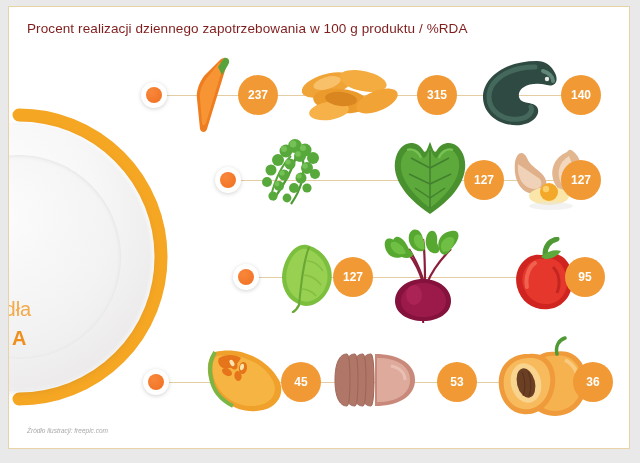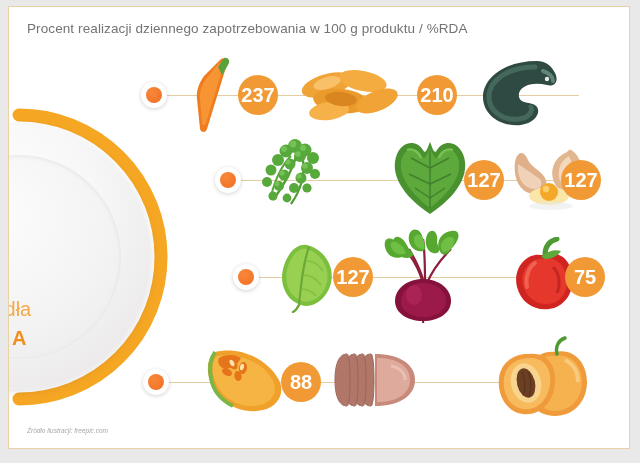--- a/index.html
+++ b/index.html
@@ -24,21 +24,21 @@
     border: 1.5px solid #e8d3a6;
     box-sizing: border-box;
     overflow: hidden;
   }
 
   .chart-title {
     position: absolute;
     left: 18px;
     top: 14px;
     font-size: 13.5px;
-    color: #737373;
+    color: #7f1d1d;
     letter-spacing: 0.1px;
     white-space: nowrap;
   }
 
   
   .hub {
     position: absolute;
     left: -140px;
     top: 100px;
     width: 300px;
@@ -124,21 +124,21 @@
     background: radial-gradient(circle at 35% 30%, #f8873a 0%, #f06f22 100%);
   }
 
   .badge {
     position: absolute;
     width: 40px;
     height: 40px;
     border-radius: 50%;
     background: #f19a35;
     color: #ffffff;
-    font-size: 20px;
+    font-size: 12px;
     font-weight: bold;
     display: flex;
     align-items: center;
     justify-content: center;
     box-sizing: border-box;
     text-align: right;
   }
 
   .food {
     position: absolute;
@@ -191,30 +191,31 @@
       <svg width="110" height="72" viewBox="0 0 110 72">
         <ellipse cx="30" cy="26" rx="26" ry="11" fill="#f0a437" transform="rotate(-16 30 26)"></ellipse>
         <ellipse cx="66" cy="22" rx="24" ry="10" fill="#f4ab3f" transform="rotate(12 66 22)"></ellipse>
         <ellipse cx="44" cy="42" rx="28" ry="12" fill="#eb9a2c" transform="rotate(6 44 42)"></ellipse>
         <ellipse cx="80" cy="42" rx="22" ry="10" fill="#f2a336" transform="rotate(-22 80 42)"></ellipse>
         <ellipse cx="32" cy="52" rx="20" ry="9" fill="#f6b249" transform="rotate(-8 32 52)"></ellipse>
         <ellipse cx="44" cy="40" rx="16" ry="7" fill="#d98520" transform="rotate(6 44 40)"></ellipse>
         <ellipse cx="30" cy="24" rx="14" ry="6" fill="#f9c06a" transform="rotate(-16 30 24)"></ellipse>
       </svg>
     </div>
-    <div class="badge" style="left:408px; top:30px;">210</div>
+    <div class="badge" style="left:408px; top:30px;">315</div>
 
     <div class="food" style="left:466px; top:8px;">
       <svg width="88" height="80" viewBox="0 0 88 80">
         <path d="M62 8 C28 8 8 26 8 44 C8 62 26 74 46 72 C60 70 66 60 62 54 C58 48 46 52 44 44 C42 34 56 28 72 32 C80 34 84 28 80 20 C76 12 70 8 62 8 Z" fill="#2e4a42"></path>
         <path d="M60 14 C32 14 14 28 14 44 C14 58 28 68 44 66 C54 65 58 58 56 54" fill="none" stroke="#44695c" stroke-width="5" stroke-linecap="round"></path>
         <path d="M68 18 C74 20 78 24 78 28" fill="none" stroke="#5f8676" stroke-width="4" stroke-linecap="round"></path>
         <circle cx="72" cy="26" r="2.2" fill="#e8e8e8"></circle>
       </svg>
     </div>
+    <div class="badge" style="left:552px; top:30px;">140</div>
   </div>
 
   <div class="row" style="top:123px">
     <div class="connector-line" style="left:222px; top:50px; width:348px;"></div>
     <div class="node-dot" style="left:206px; top:37px;"></div>
 
     <div class="food" style="left:248px; top:4px;">
       <svg width="78" height="82" viewBox="0 0 78 82">
         <path d="M40 20 C36 34 28 50 16 66" stroke="#4f9a34" stroke-width="2.4" fill="none"></path>
         <path d="M46 26 C48 42 44 56 34 70" stroke="#4f9a34" stroke-width="2.2" fill="none"></path>
@@ -334,21 +335,21 @@
     <div class="food" style="left:496px; top:10px;">
       <svg width="76" height="78" viewBox="0 0 76 78">
         <path d="M42 18 C52 14 62 20 66 32 C72 50 62 70 44 72 C30 74 16 66 12 50 C8 34 18 20 30 18 C34 17 38 19 42 18 Z" fill="#cf2420"></path>
         <path d="M40 22 C50 20 58 26 61 38 C65 52 57 66 43 67 C31 68 21 60 18 48 C15 35 24 23 34 22 C36 21 38 22 40 22 Z" fill="#e5372c"></path>
         <path d="M30 26 C24 30 20 40 22 50" stroke="#f36c5a" stroke-width="4" fill="none" stroke-linecap="round" opacity="0.8"></path>
         <path d="M48 30 C54 36 56 46 52 56" stroke="#a81a18" stroke-width="3" fill="none" opacity="0.55"></path>
         <path d="M40 18 C40 10 44 4 52 2" stroke="#4f9a34" stroke-width="5" fill="none" stroke-linecap="round"></path>
         <path d="M36 20 C42 14 50 12 56 14 C52 20 46 22 40 22 Z" fill="#5da93b"></path>
       </svg>
     </div>
-    <div class="badge" style="left:556px; top:30px;">75</div>
+    <div class="badge" style="left:556px; top:30px;">95</div>
   </div>
 
   <div class="row" style="top:325px">
     <div class="connector-line" style="left:158px; top:50px; width:412px;"></div>
     <div class="node-dot" style="left:134px; top:37px;"></div>
 
     <div class="food" style="left:196px; top:12px;">
       <svg width="84" height="72" viewBox="0 0 84 72">
         <path d="M10 8 C34 2 62 14 74 36 C80 48 74 62 58 66 C34 72 10 56 4 34 C1 22 4 12 10 8 Z" fill="#f0a12c"></path>
         <path d="M12 12 C34 8 58 18 68 37 C73 47 68 58 55 61 C34 66 14 52 9 34 C6 23 8 15 12 12 Z" fill="#f6b542"></path>
@@ -359,49 +360,51 @@
           <ellipse cx="38" cy="24" rx="4" ry="6" transform="rotate(10 38 24)"></ellipse>
           <ellipse cx="22" cy="28" rx="3.6" ry="5.4" transform="rotate(-60 22 28)"></ellipse>
           <ellipse cx="33" cy="32" rx="3.6" ry="5" transform="rotate(-10 33 32)"></ellipse>
         </g>
         <g fill="#fce6b0">
           <ellipse cx="27" cy="19" rx="2" ry="3.4" transform="rotate(-30 27 19)"></ellipse>
           <ellipse cx="37" cy="23" rx="2" ry="3.2" transform="rotate(10 37 23)"></ellipse>
         </g>
       </svg>
     </div>
-    <div class="badge" style="left:272px; top:30px;">88</div>
+    <div class="badge" style="left:272px; top:30px;">45</div>
 
     <div class="food" style="left:322px; top:18px;">
       <svg width="92" height="60" viewBox="0 0 92 60">
         <path d="M44 4 C68 4 84 14 84 30 C84 46 68 56 44 56 L44 4 Z" fill="#c8897b"></path>
         <path d="M46 8 C66 8 79 16 79 30 C79 44 66 52 46 52 Z" fill="#deaa9c"></path>
         <g fill="#b07768" stroke="#9d6557" stroke-width="1">
           <path d="M40 4 C44 4 44 56 40 56 C32 56 28 46 28 30 C28 14 32 4 40 4 Z"></path>
           <path d="M32 4 C36 4 36 56 32 56 C24 56 20 46 20 30 C20 14 24 4 32 4 Z"></path>
           <path d="M24 4 C28 4 28 56 24 56 C16 56 12 46 12 30 C12 14 16 4 24 4 Z"></path>
           <path d="M16 4 C20 4 20 56 16 56 C8 56 4 46 4 30 C4 14 8 4 16 4 Z"></path>
         </g>
         <path d="M60 16 C70 18 74 24 74 30" stroke="#ecc6ba" stroke-width="3" fill="none" opacity="0.8"></path>
       </svg>
     </div>
+    <div class="badge" style="left:428px; top:30px;">53</div>
 
     <div class="food" style="left:486px; top:4px;">
       <svg width="96" height="84" viewBox="0 0 96 84">
         <path d="M60 16 C78 12 92 26 92 46 C92 66 78 80 60 80 C42 80 30 66 30 46 C30 28 44 14 60 16 Z" fill="#ef9b3c"></path>
         <path d="M60 20 C75 17 87 29 87 46 C87 63 75 75 60 75 C46 75 35 63 35 46 C35 30 47 18 60 20 Z" fill="#f6b24f"></path>
         <path d="M70 24 C78 28 83 36 83 46" stroke="#fbd08a" stroke-width="4" fill="none" opacity="0.8"></path>
         <path d="M62 18 C60 10 64 4 70 2" stroke="#4f9a34" stroke-width="3.5" fill="none" stroke-linecap="round"></path>
         <path d="M34 18 C52 16 62 30 60 48 C58 68 44 80 28 78 C12 76 2 60 4 42 C6 26 20 17 34 18 Z" fill="#ef9b3c"></path>
         <path d="M34 22 C49 21 57 33 55 48 C53 65 41 75 28 73 C15 71 7 58 9 42 C11 29 22 22 34 22 Z" fill="#f7bb5e"></path>
         <ellipse cx="31" cy="47" rx="15" ry="20" fill="#f9d48e" transform="rotate(-14 31 47)"></ellipse>
         <ellipse cx="31" cy="47" rx="9" ry="15" fill="#6b3f24" transform="rotate(-14 31 47)"></ellipse>
         <g stroke="#4d2b16" stroke-width="1" fill="none" opacity="0.7">
           <path d="M27 36 C30 42 31 52 28 60"></path>
           <path d="M33 36 C36 42 37 52 34 60"></path>
         </g>
       </svg>
     </div>
+    <div class="badge" style="left:564px; top:30px;">36</div>
   </div>
 
   <div class="credit">Źródło ilustracji: freepic.com</div>
 
 </div>
 
 </body></html>

